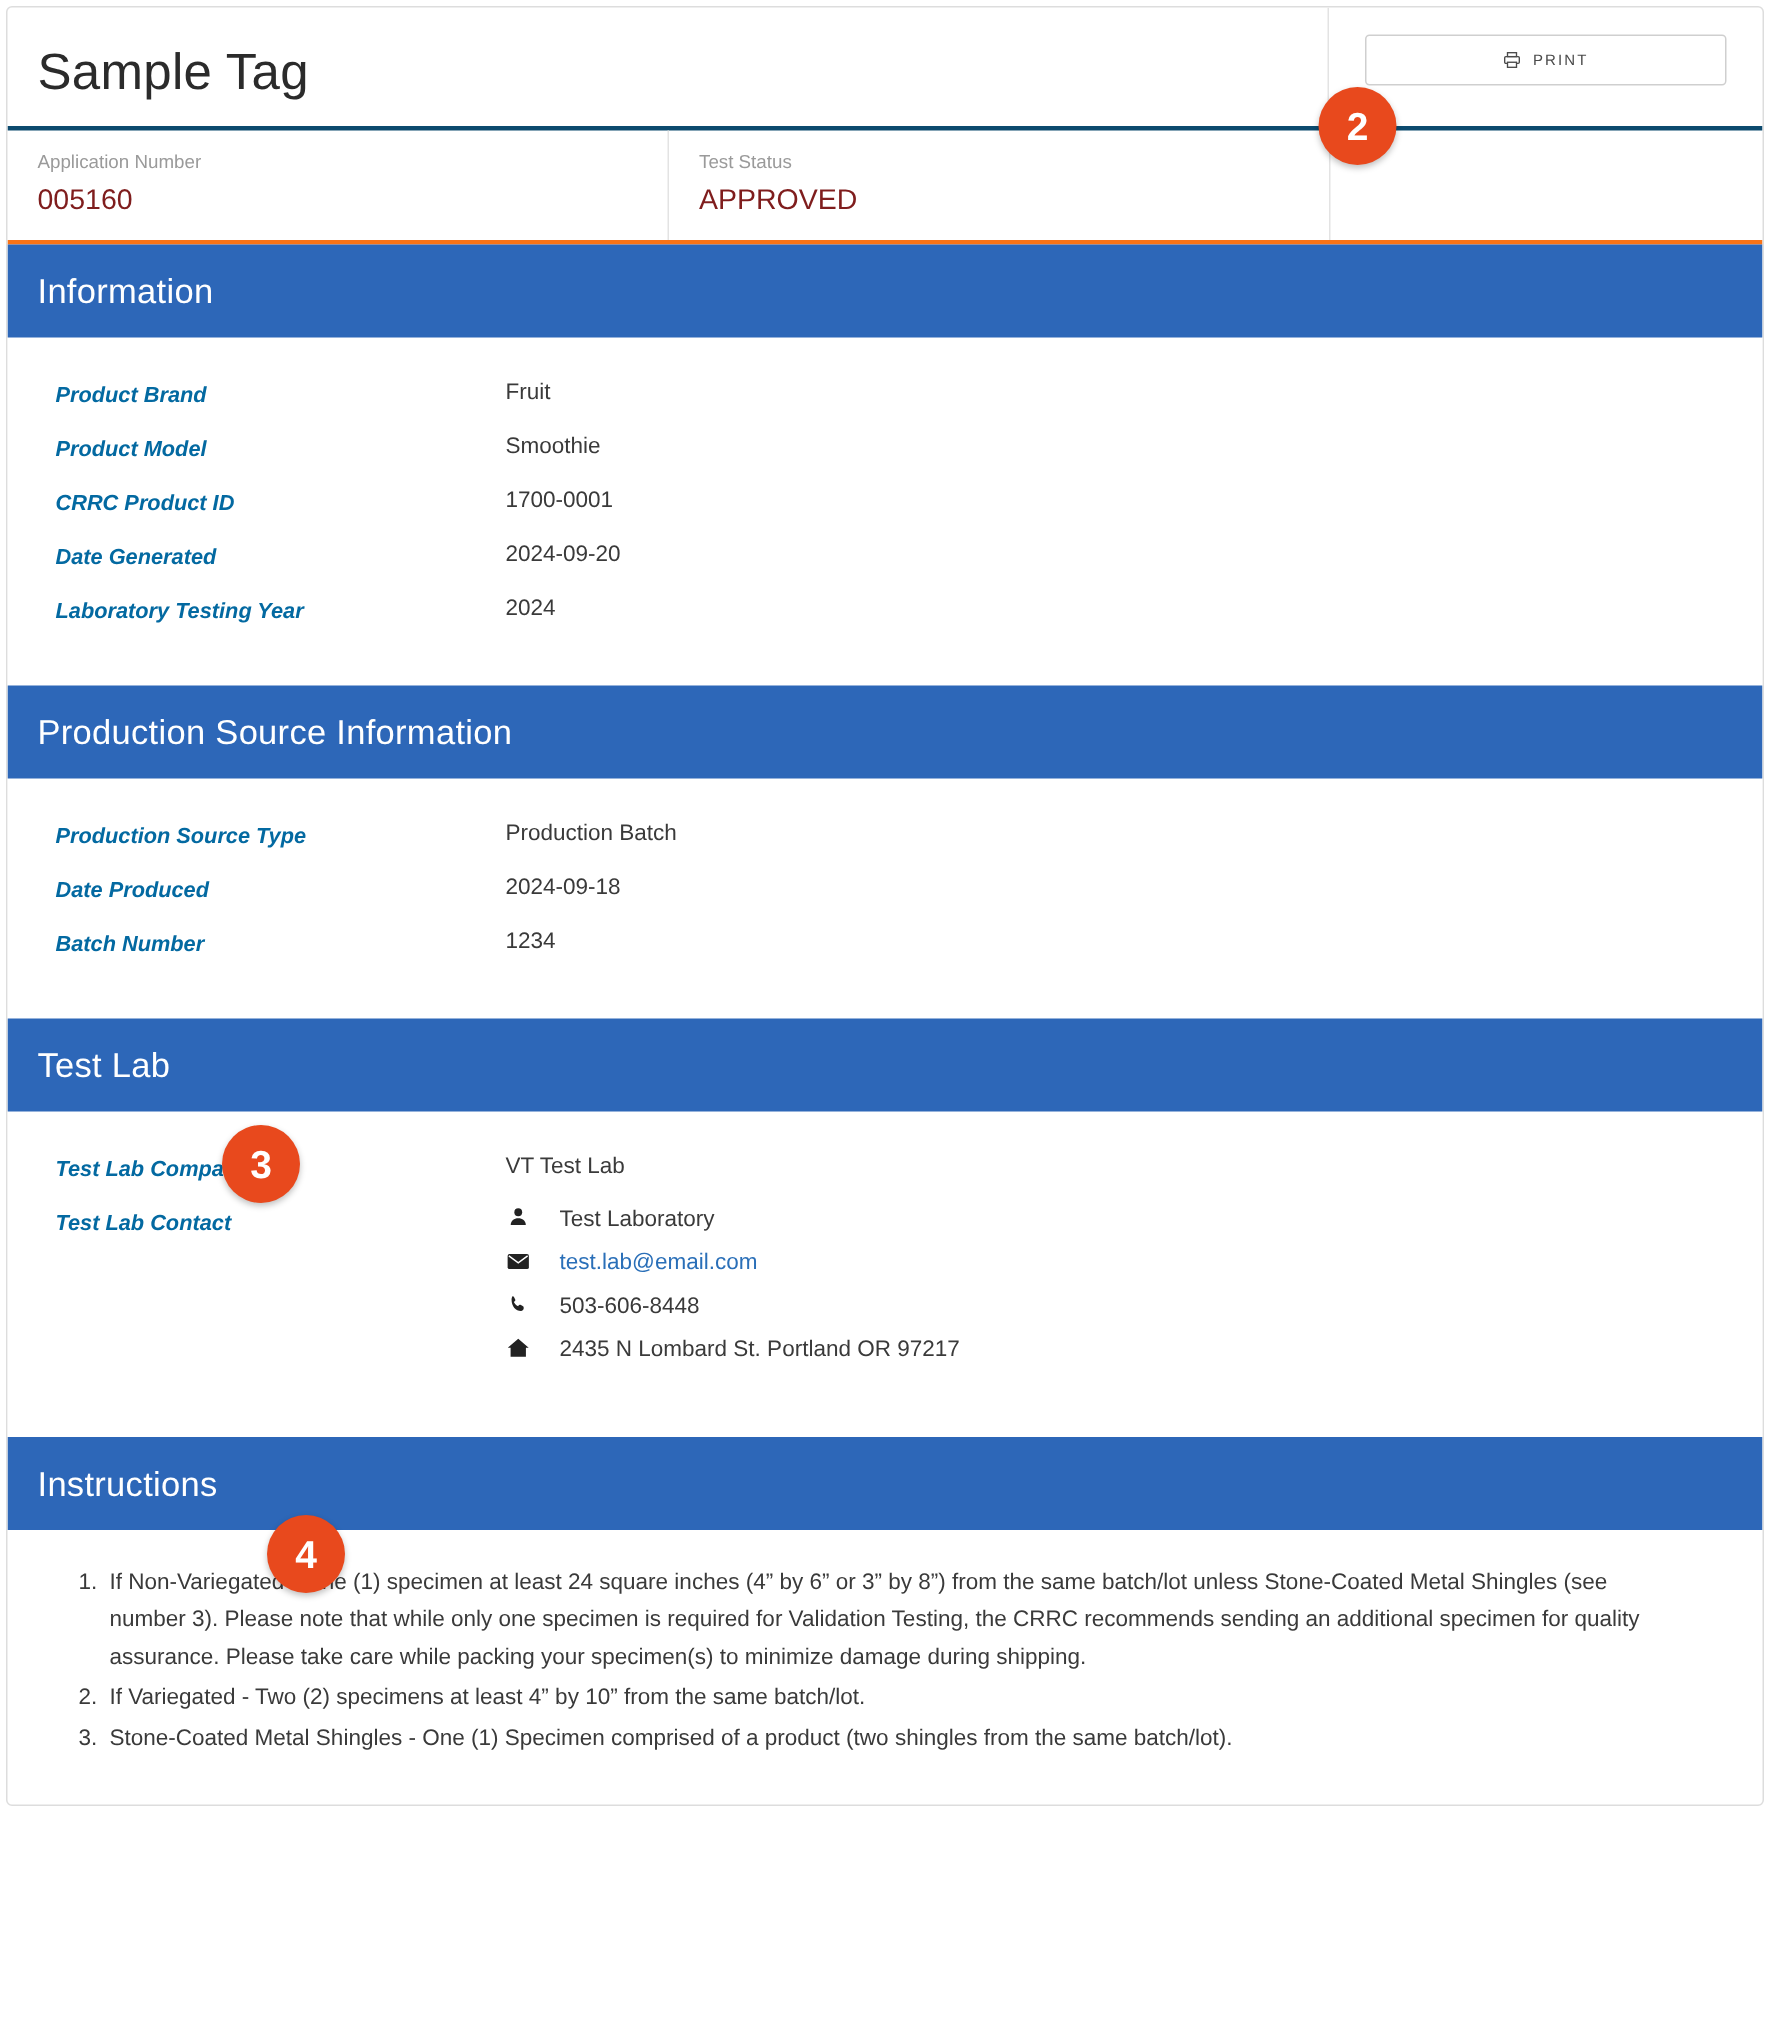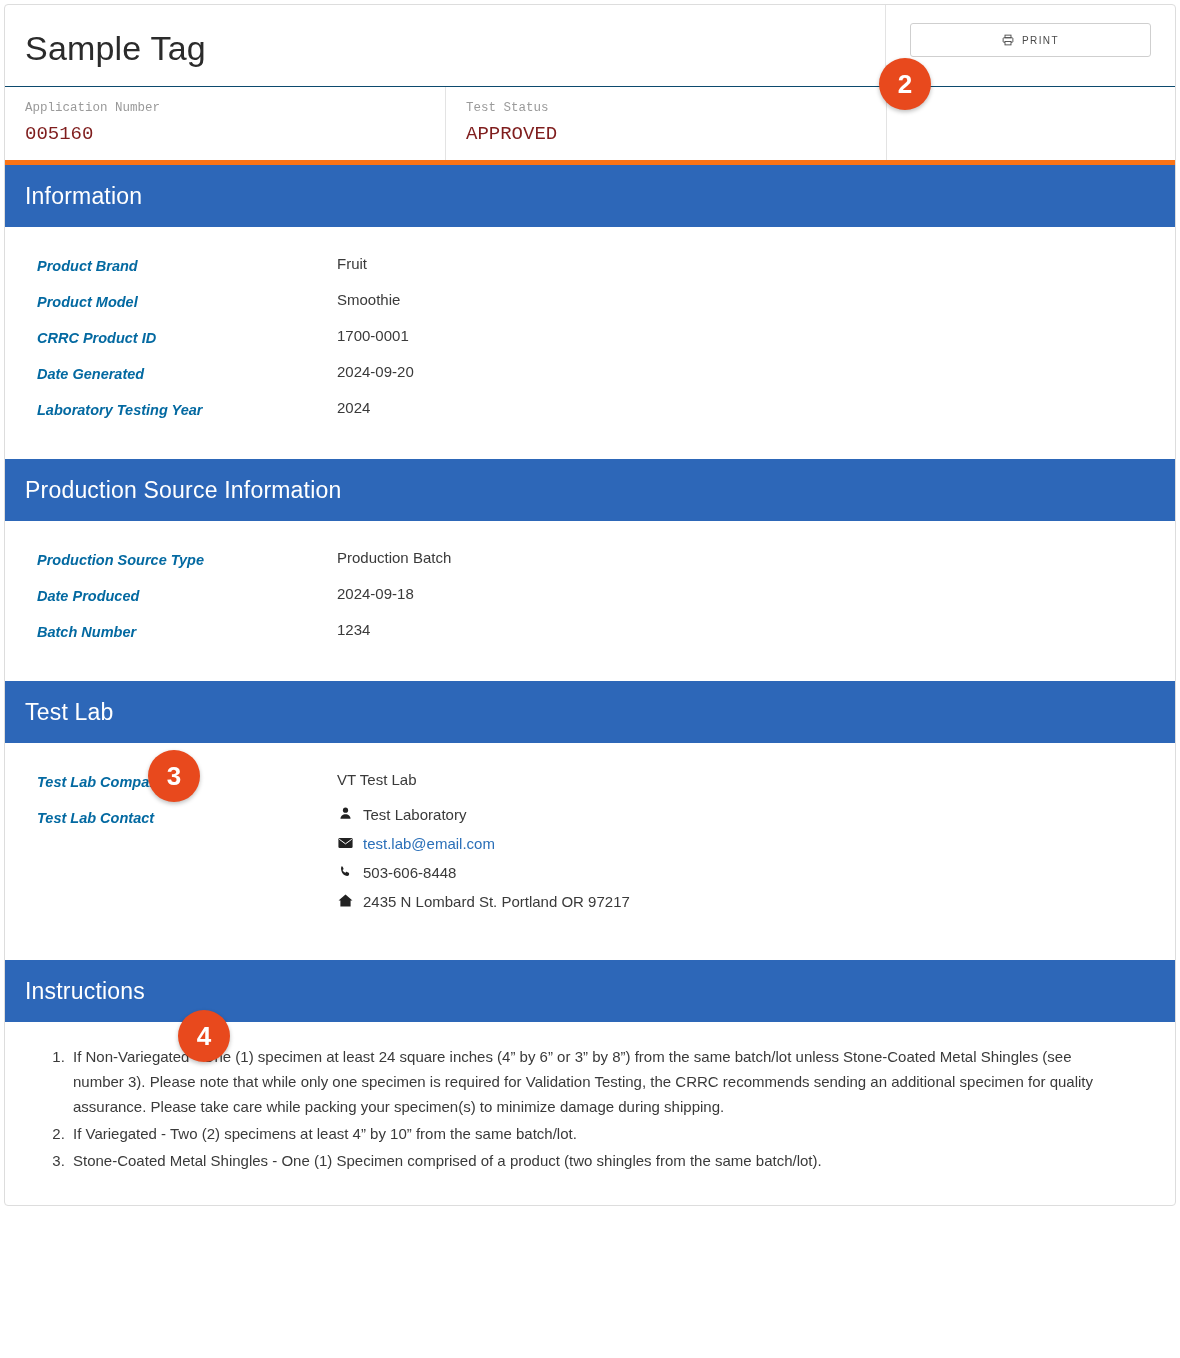--- a/index.html
+++ b/index.html
@@ -30,21 +30,21 @@
     background: #ffffff;
     border: 1px solid #dddddd;
     border-radius: 4px;
     box-sizing: border-box;
     overflow: hidden;
   }
 
   
   .header {
     display: flex;
-    border-bottom: 1px solid #0c4a6e;
+    border-bottom: 3px solid #0c4a6e;
     min-height: 82px;
     box-sizing: border-box;
   }
   .header-title-wrap {
     flex: 1 1 auto;
     padding: 22px 0 14px 20px;
   }
   .header-title {
     font-size: 34px;
     font-weight: 400;
@@ -80,23 +80,22 @@
   .print-btn .pico {
     display: inline-block;
     width: 12px;
     height: 12px;
     position: relative;
   }
 
   
   .meta-row {
     display: flex;
-    border-bottom: 5px solid #f97316;
+    border-bottom: 3px solid #f97316;
     min-height: 73px;
-    font-family: Liberation Mono, monospace;
   }
   .meta-cell {
     padding: 13px 0 14px 20px;
     box-sizing: border-box;
   }
   .meta-cell.c1 { width: 440px; flex: 0 0 440px; }
   .meta-cell.c2 { width: 441px; flex: 0 0 441px; border-left: 1px solid #e3e3e3; }
   .meta-cell.c3 { flex: 1 1 auto; border-left: 1px solid #e3e3e3; }
   .meta-label {
     font-size: 12.5px;
@@ -147,21 +146,21 @@
   .field-value {
     font-size: 15px;
     color: #3a3a3a;
     line-height: 22px;
   }
 
   
   .contact-line {
     display: flex;
     align-items: center;
-    gap: 9px;
+    gap: 19px;
     margin-bottom: 9px;
     font-size: 15px;
     color: #3a3a3a;
     line-height: 20px;
   }
   .contact-line a {
     color: #2a6fb8;
     text-decoration: none;
   }
   .cicon {

